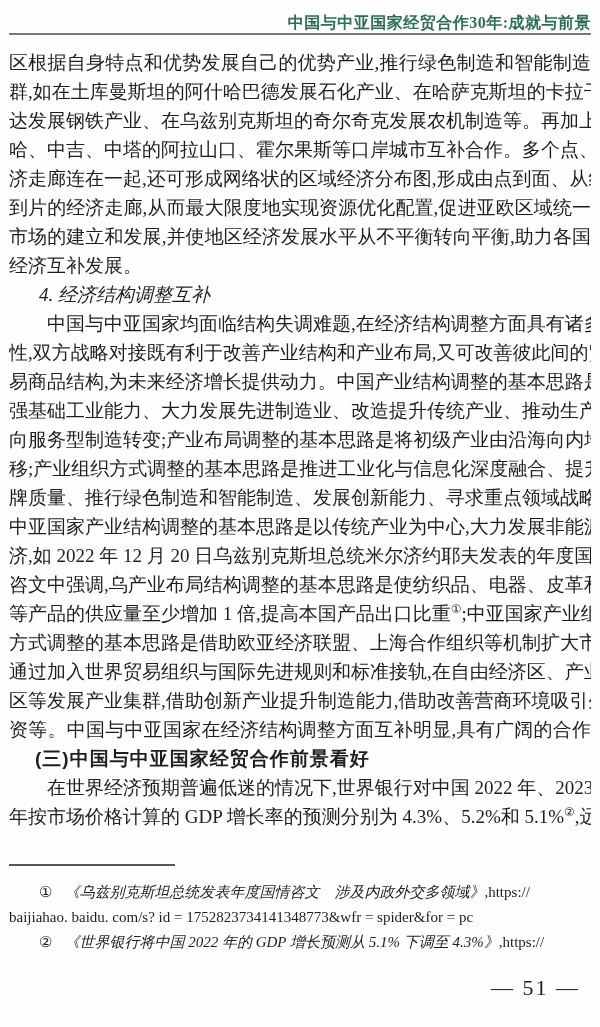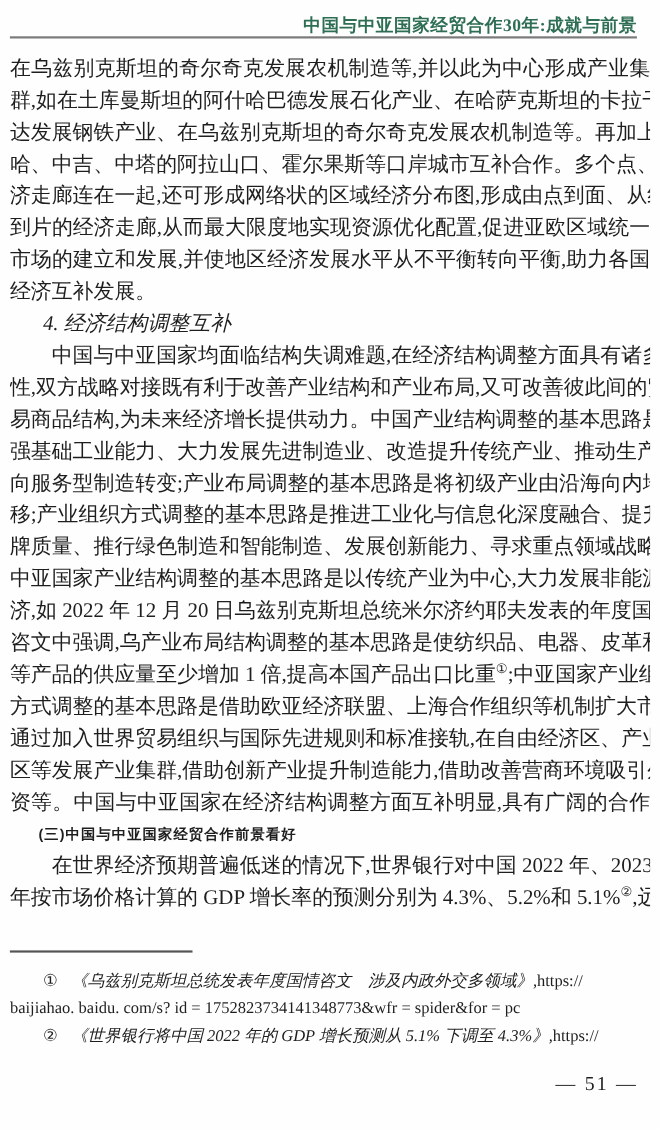--- a/index.html
+++ b/index.html
@@ -9,21 +9,21 @@
     width: 600px;
     height: 1027px;
     background: #fefefe;
     font-family: "Liberation Serif", "DejaVu Serif", serif;
     color: #1e1e1e;
     overflow: hidden;
   }
   
   .header {
     position: absolute;
-    top: 0; left: 9px; right: 21px;
+    top: 0; left: 9px; right: 9px;
     height: 33px;
     border-bottom: 2px solid #7a7a7a;
     text-align: right;
   }
   .header-title {
     display: inline-block;
     padding-top: 13px;
     font-size: 16px;
     font-weight: bold;
     letter-spacing: 0.5px;
@@ -50,21 +50,21 @@
     height: 29px;
     line-height: 29px;
     font-size: 19px;
     font-style: italic;
     padding-left: 30px;
     font-family: Liberation Serif, serif;
   }
   .heading-bold {
     height: 29px;
     line-height: 29px;
-    font-size: 13px;
+    font-size: 19px;
     font-weight: bold;
     font-family: "Liberation Sans", "DejaVu Sans", sans-serif;
     padding-left: 26px;
     letter-spacing: 1px;
   }
   sup.circ {
     font-size: 12px;
     line-height: 0;
     vertical-align: super;
   }
@@ -85,35 +85,35 @@
     font-size: 15px;
   }
   .fn-first { padding-left: 30px; }
   .fn-marker { font-style: normal; padding-right: 12px; }
   .fn-kai { font-style: italic; }
   .fn-lat { font-style: normal; }
   
   .page-num {
     position: absolute;
     top: 975px; right: 20px;
-    font-size: 18px;
+    font-size: 22px;
     letter-spacing: 2px;
   }
 </style>
 </head>
 <body>
 
 <div class="page">
 
   <div class="header">
     <span class="header-title" style="color: rgb(46, 110, 84);">中国与中亚国家经贸合作30年:成就与前景</span>
   </div>
 
   <div class="content" id="content">
-      <div class="line">在乌兹别克斯坦的奇尔奇克发展农机制造等,并以此为中心形成产业集</div>
+      <div class="line">区根据自身特点和优势发展自己的优势产业,推行绿色制造和智能制造</div>
       <div class="line">群,如在土库曼斯坦的阿什哈巴德发展石化产业、在哈萨克斯坦的卡拉干</div>
       <div class="line">达发展钢铁产业、在乌兹别克斯坦的奇尔奇克发展农机制造等。再加上中</div>
       <div class="line">哈、中吉、中塔的阿拉山口、霍尔果斯等口岸城市互补合作。多个点、轴、经</div>
       <div class="line">济走廊连在一起,还可形成网络状的区域经济分布图,形成由点到面、从线</div>
       <div class="line">到片的经济走廊,从而最大限度地实现资源优化配置,促进亚欧区域统一</div>
       <div class="line">市场的建立和发展,并使地区经济发展水平从不平衡转向平衡,助力各国</div>
       <div class="line line-left">经济互补发展。</div>
       <div class="heading-kai">4. 经济结构调整互补</div>
       <div class="line">　　中国与中亚国家均面临结构失调难题,在经济结构调整方面具有诸多共</div>
       <div class="line">性,双方战略对接既有利于改善产业结构和产业布局,又可改善彼此间的贸</div>

